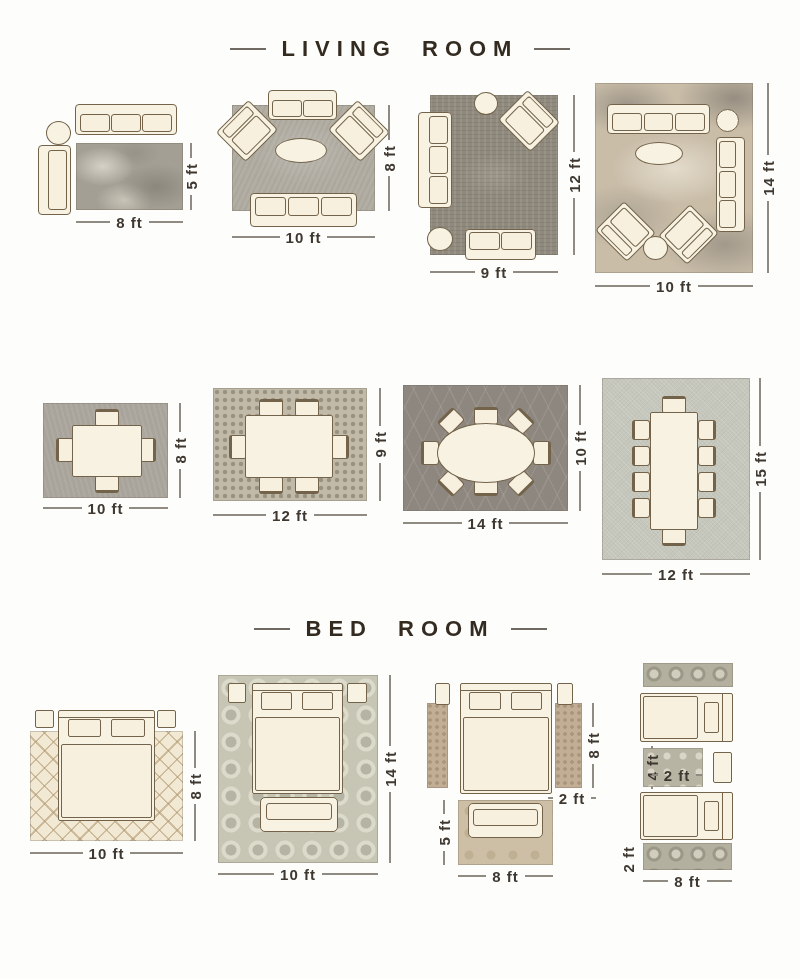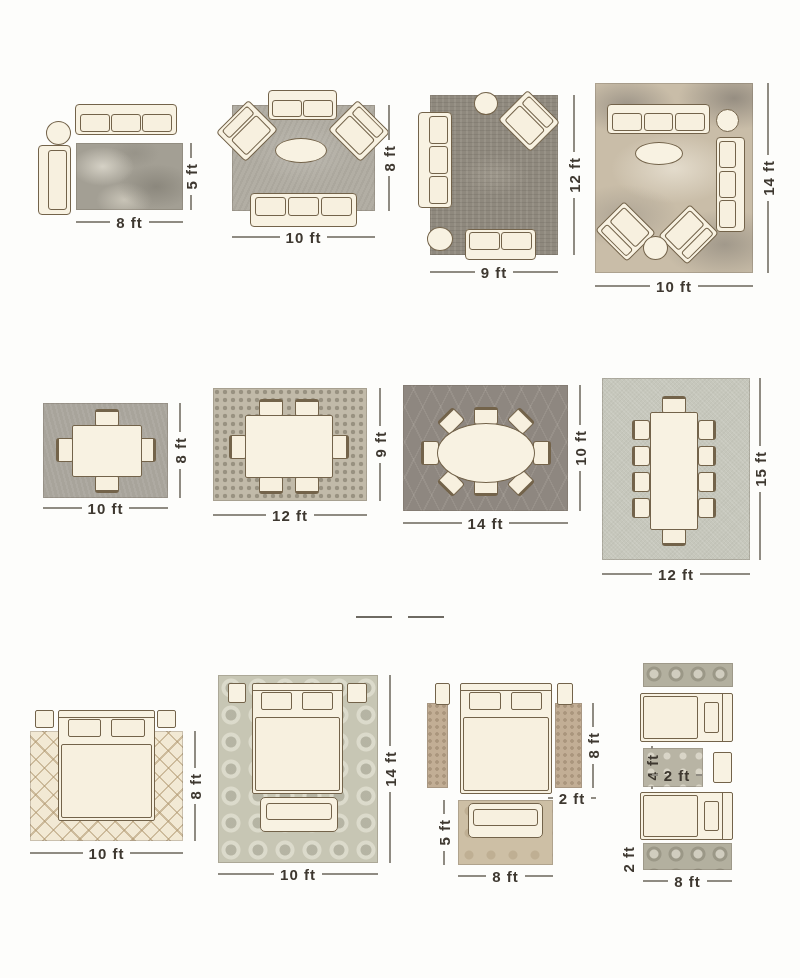--- a/index.html
+++ b/index.html
@@ -85,20 +85,25 @@
   .dim-v{position:absolute;display:flex;flex-direction:column;align-items:center;gap:5px;width:16px;}
   .dim-v .dline{width:1.2px;flex:1;background:#8f8b82;}
   .dtext{font-weight:700;font-size:15px;letter-spacing:1px;color:#3e3830;white-space:nowrap;}
   .dim-v .dtext{writing-mode:vertical-rl;transform:rotate(180deg);}
 </style>
 </head>
 <body>
 
 <div class="canvas">
 
+  <div class="section-title" style="top:36px;">
+    <span class="tline"></span>
+    <h2>LIVING ROOM</h2>
+    <span class="tline"></span>
+  </div>
 
   <div class="rug tex-a" style="left:76px;top:143px;width:107px;height:67px;"></div>
   <div class="furn" style="left:75px;top:104px;width:102px;height:31px;">
     <div class="part" style="left:4%;top:30%;width:29.5%;height:62%;"></div>
     <div class="part" style="left:35.2%;top:30%;width:29.5%;height:62%;"></div>
     <div class="part" style="left:66.4%;top:30%;width:29.5%;height:62%;"></div>
   </div>
   <div class="furn round" style="left:46px;top:121px;width:25px;height:24px;"></div>
   <div class="furn" style="left:38px;top:145px;width:33px;height:70px;">
     <div class="part" style="left:28%;top:6%;width:62%;height:88%;"></div>
@@ -280,20 +285,21 @@
     <span class="dline"></span>
   </div>
   <div class="dim-v" style="left:752px;top:378px;height:182px;">
     <span class="dline"></span>
     <span class="dtext">15 ft</span>
     <span class="dline"></span>
   </div>
 
   <div class="section-title" style="top:616px;">
     <span class="tline"></span>
+    <h2>BED ROOM</h2>
     <span class="tline"></span>
   </div>
 
   <div class="rug tex-i" style="left:30px;top:731px;width:153px;height:110px;"></div>
   <div class="furn" style="left:35px;top:710px;width:19px;height:18px;border-radius:2px;"></div>
   <div class="furn" style="left:157px;top:710px;width:19px;height:18px;border-radius:2px;"></div>
   <div class="furn" style="left:58px;top:710px;width:97px;height:111px;border-radius:2px;">
     <div style="position:absolute;left:0;right:0;top:0;height:6px;border-bottom:1.2px solid #73634a;"></div>
     <div class="part" style="left:9%;top:8px;width:35%;height:18px;border-radius:2px;"></div>
     <div class="part" style="left:55%;top:8px;width:35%;height:18px;border-radius:2px;"></div>

